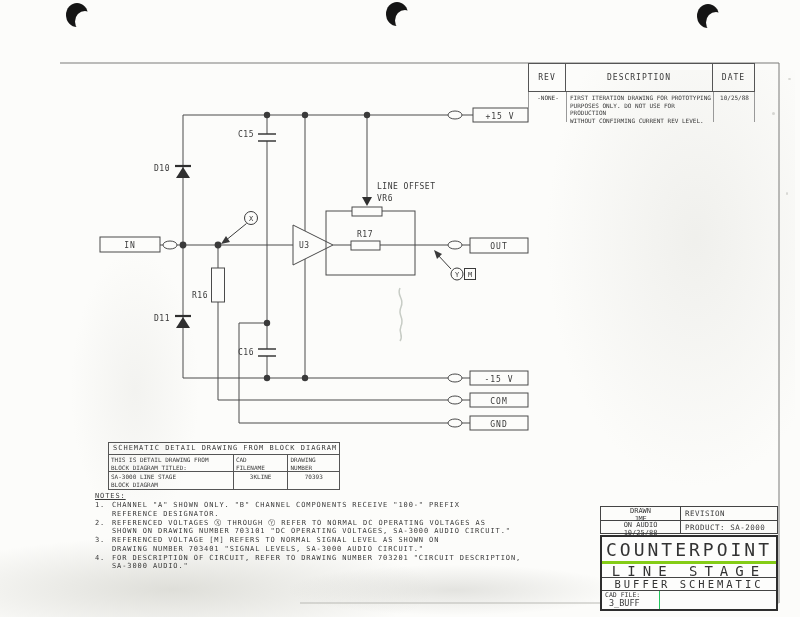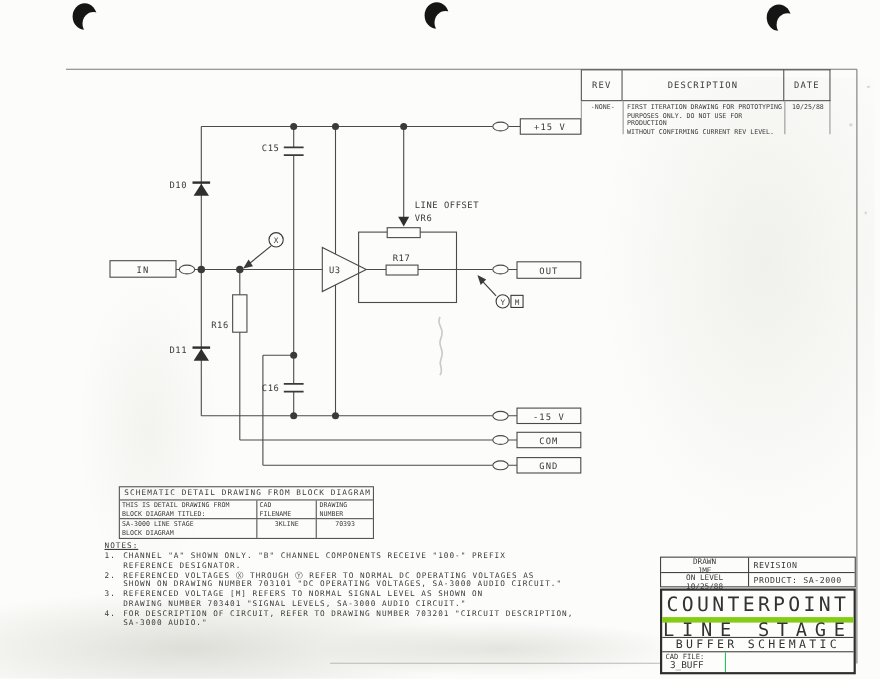--- a/index.html
+++ b/index.html
@@ -52,24 +52,24 @@
   .note-text{flex:1;}
   
   .tblock{left:600px;top:506px;width:178px;box-sizing:border-box;}
   .tb-top{border:1px solid #444;box-sizing:border-box;}
   .tb-trow{display:flex;height:13px;box-sizing:border-box;}
   .tb-trow + .tb-trow{border-top:1px solid #444;}
   .tb-tl{width:80px;box-sizing:border-box;border-right:1px solid #444;display:flex;align-items:center;
     justify-content:space-between;padding:0 4px;font-size:7px;flex-direction:column;}
   .tb-tr{flex:1;display:flex;align-items:center;padding:0 4px;font-size:7.5px;letter-spacing:.5px;}
   .tb-main{border:2px solid #2e2e2e;box-sizing:border-box;margin-top:1px;background:#fdfdfc;}
-  .tb-company{height:24px;border-bottom:5px solid #84cc16;display:flex;align-items:center;justify-content:center;
+  .tb-company{height:24px;border-bottom:3px solid #84cc16;display:flex;align-items:center;justify-content:center;
     font-size:18px;letter-spacing:3px;color:#333;}
   .tb-line1{height:13px;border-bottom:1px solid #444;display:flex;align-items:center;justify-content:center;
-    font-size:17px;letter-spacing:7px;color:#333;}
+    font-size:14px;letter-spacing:7px;color:#333;}
   .tb-line2{height:12px;border-bottom:1px solid #444;display:flex;align-items:center;justify-content:center;
     font-size:10.5px;letter-spacing:3px;color:#333;}
   .tb-bottom{display:flex;height:18px;}
   .tb-cad{width:58px;border-right:1px solid #22c55e;box-sizing:border-box;padding:1px 0 0 3px;line-height:1.1;}
   .tb-cad .lab{font-size:6.5px;display:block;}
   .tb-cad .val{font-size:8.5px;display:block;padding-left:4px;}
   .tb-dwg{flex:1;display:flex;align-items:center;justify-content:flex-start;gap:4px;
     font-size:12.5px;letter-spacing:1px;padding-left:4px;color:#333;}
   svg text{font-family:"DejaVu Sans Mono","DejaVu Sans",monospace;fill:#3a3a3a;}
   .slbl{font-size:8px;letter-spacing:.5px;}
@@ -287,21 +287,21 @@
   <div class="tb-top">
     <div class="tb-trow">
       <div class="tb-tl">
         <span>DRAWN</span>
         <span>JME</span>
       </div>
       <div class="tb-tr">REVISION</div>
     </div>
     <div class="tb-trow">
       <div class="tb-tl">
-        <span>ON LEVEL</span>
+        <span>ON AUDIO</span>
         <span>10/25/88</span>
       </div>
       <div class="tb-tr">PRODUCT: SA-2000</div>
     </div>
   </div>
   <div class="tb-main">
     <div class="tb-company">COUNTERPOINT</div>
     <div class="tb-line1">LINE STAGE</div>
     <div class="tb-line2">BUFFER SCHEMATIC</div>
     <div class="tb-bottom">

